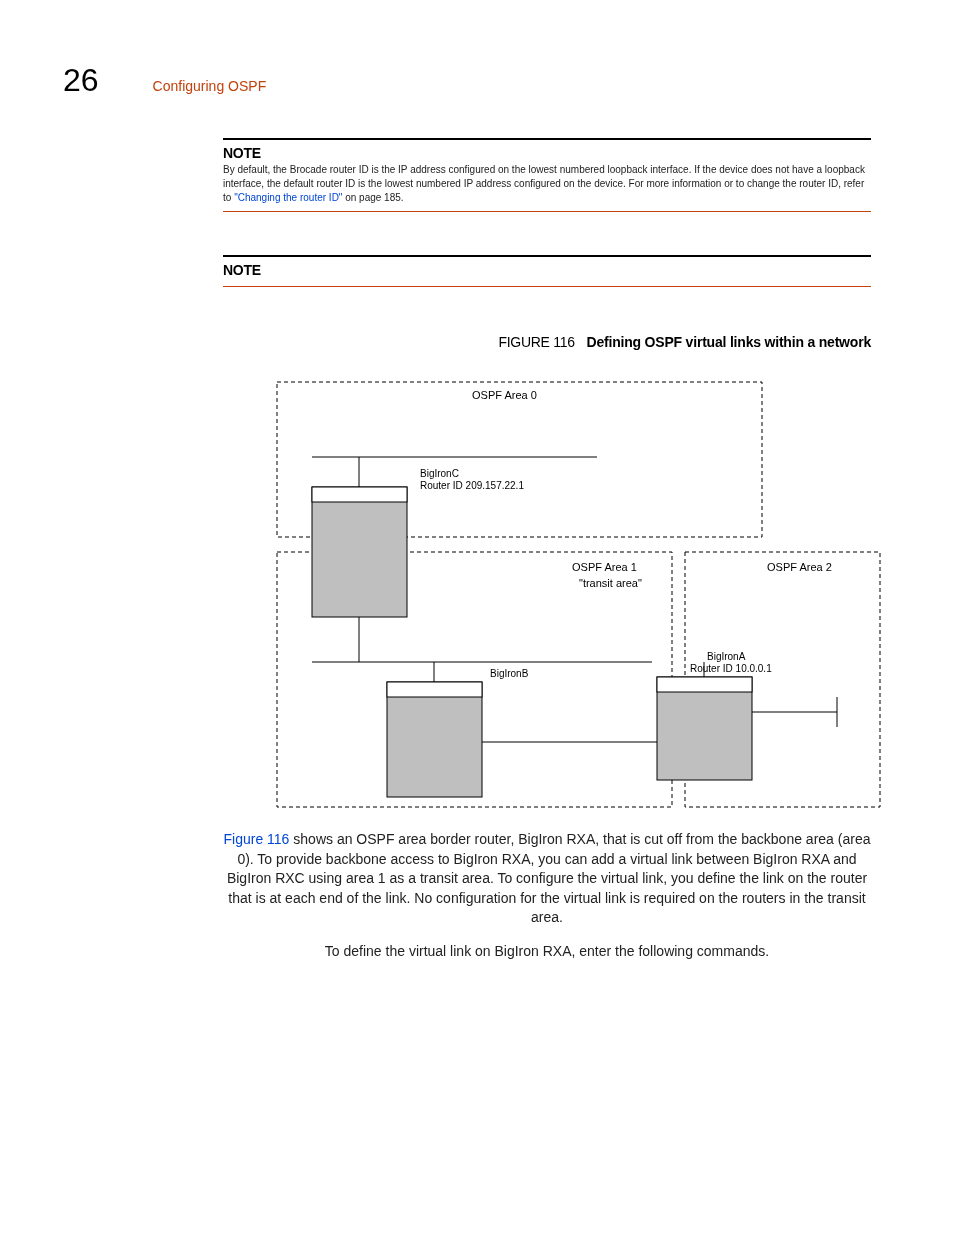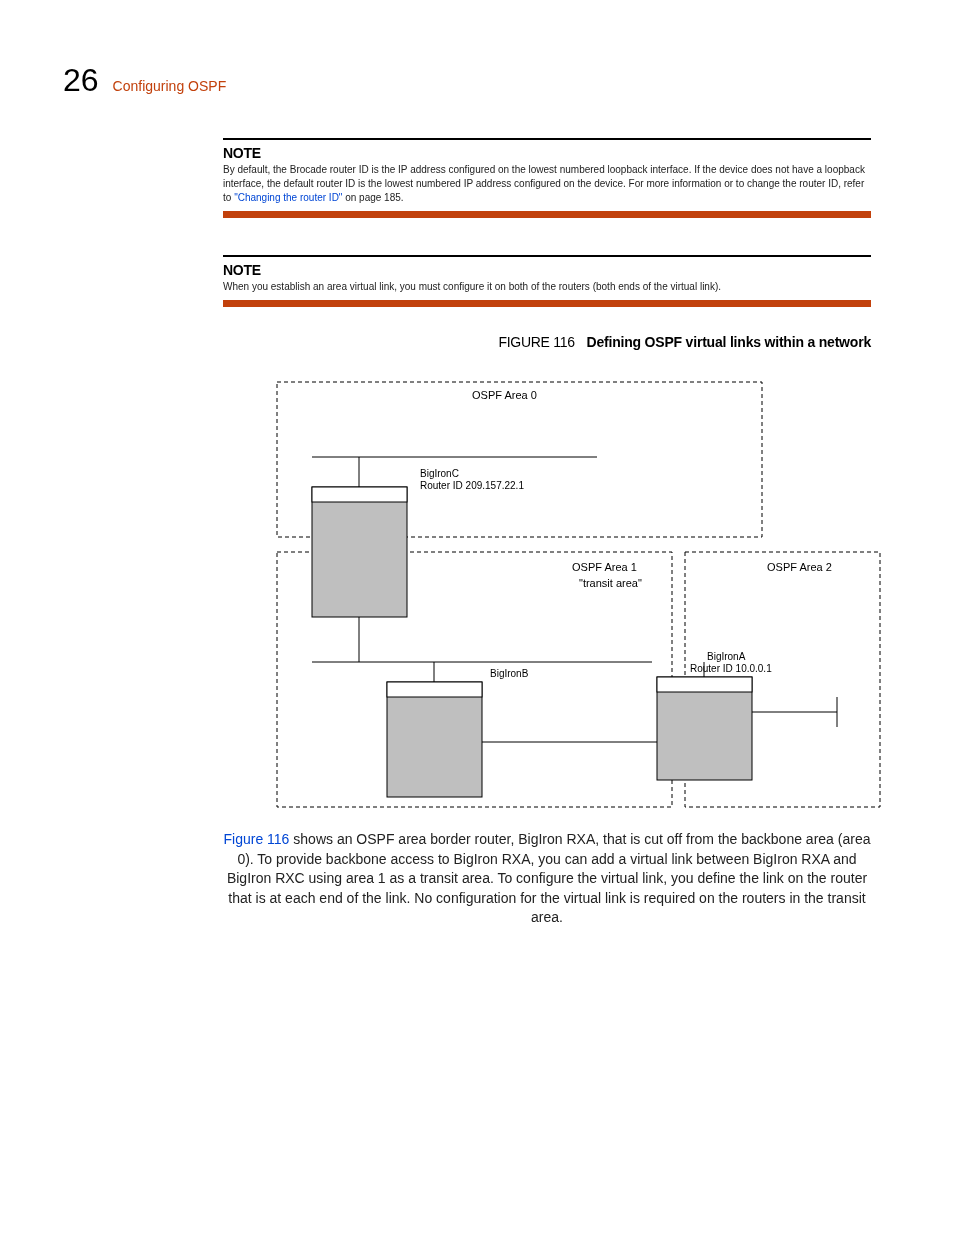--- a/index.html
+++ b/index.html
@@ -14,40 +14,41 @@
       height: 1235px;
       position: relative;
       color: #000;
     }
     .page-header {
       position: absolute;
       top: 62px;
       left: 63px;
       display: flex;
       align-items: baseline;
+      gap: 40px;
     }
     .chapter-number {
       font-size: 32px;
       font-weight: normal;
       font-family: "Arial Narrow", Arial, sans-serif;
       margin-right: 14px;
     }
     .chapter-title {
       font-size: 14px;
       font-weight: normal;
       color: #c2410c;
     }
     .content {
       position: absolute;
       left: 223px;
       width: 648px;
     }
     .note-block {
       border-top: 2px solid #000;
-      border-bottom: 7px solid #c2410c;
+      border-bottom: 1px solid #c2410c;
       padding: 5px 0 6px 0;
       margin-bottom: 14px;
     }
     .content-1 {
       top: 138px;
     }
     .content-2 {
       top: 255px;
     }
     .content-3 {
@@ -114,21 +115,20 @@
     <div class="note-heading">NOTE</div>
     <div class="note-body">
       <span>By default, the Brocade router ID is the IP address configured on the lowest numbered loopback interface. If the device does not have a loopback interface, the default router ID is the lowest numbered IP address configured on the device. For more information or to change the router ID, refer to </span><span class="link">"Changing the router ID"</span><span> on page 185.</span>
     </div>
   </div>
 </div>
 
 <div class="content content-2">
   <div class="note-block">
     <div class="note-heading">NOTE</div>
-    <div class="note-body">When you establish an area virtual link, you must configure it on both of the routers (both ends of the virtual link).</div>
   </div>
 </div>
 
 <div class="content content-3">
   <div class="figure-caption">
     <span class="fig-label">FIGURE 116</span>
     <span class="fig-title">Defining OSPF virtual links within a network</span>
   </div>
 </div>
 
@@ -175,13 +175,14 @@
 
     <line x1="480" y1="335" x2="565" y2="335" stroke="#000" stroke-width="1"></line>
     <line x1="565" y1="320" x2="565" y2="350" stroke="#000" stroke-width="1"></line>
   </svg>
 </div>
 
 <div class="content content-4">
   <p class="body-text">
     <span class="link">Figure 116</span><span> shows an OSPF area border router, BigIron RXA, that is cut off from the backbone area (area 0). To provide backbone access to BigIron RXA, you can add a virtual link between BigIron RXA and BigIron RXC using area 1 as a transit area. To configure the virtual link, you define the link on the router that is at each end of the link. No configuration for the virtual link is required on the routers in the transit area.</span>
   </p>
+  <p class="body-text">To define the virtual link on BigIron RXA, enter the following commands.</p>
 </div>
 
 </body></html>

